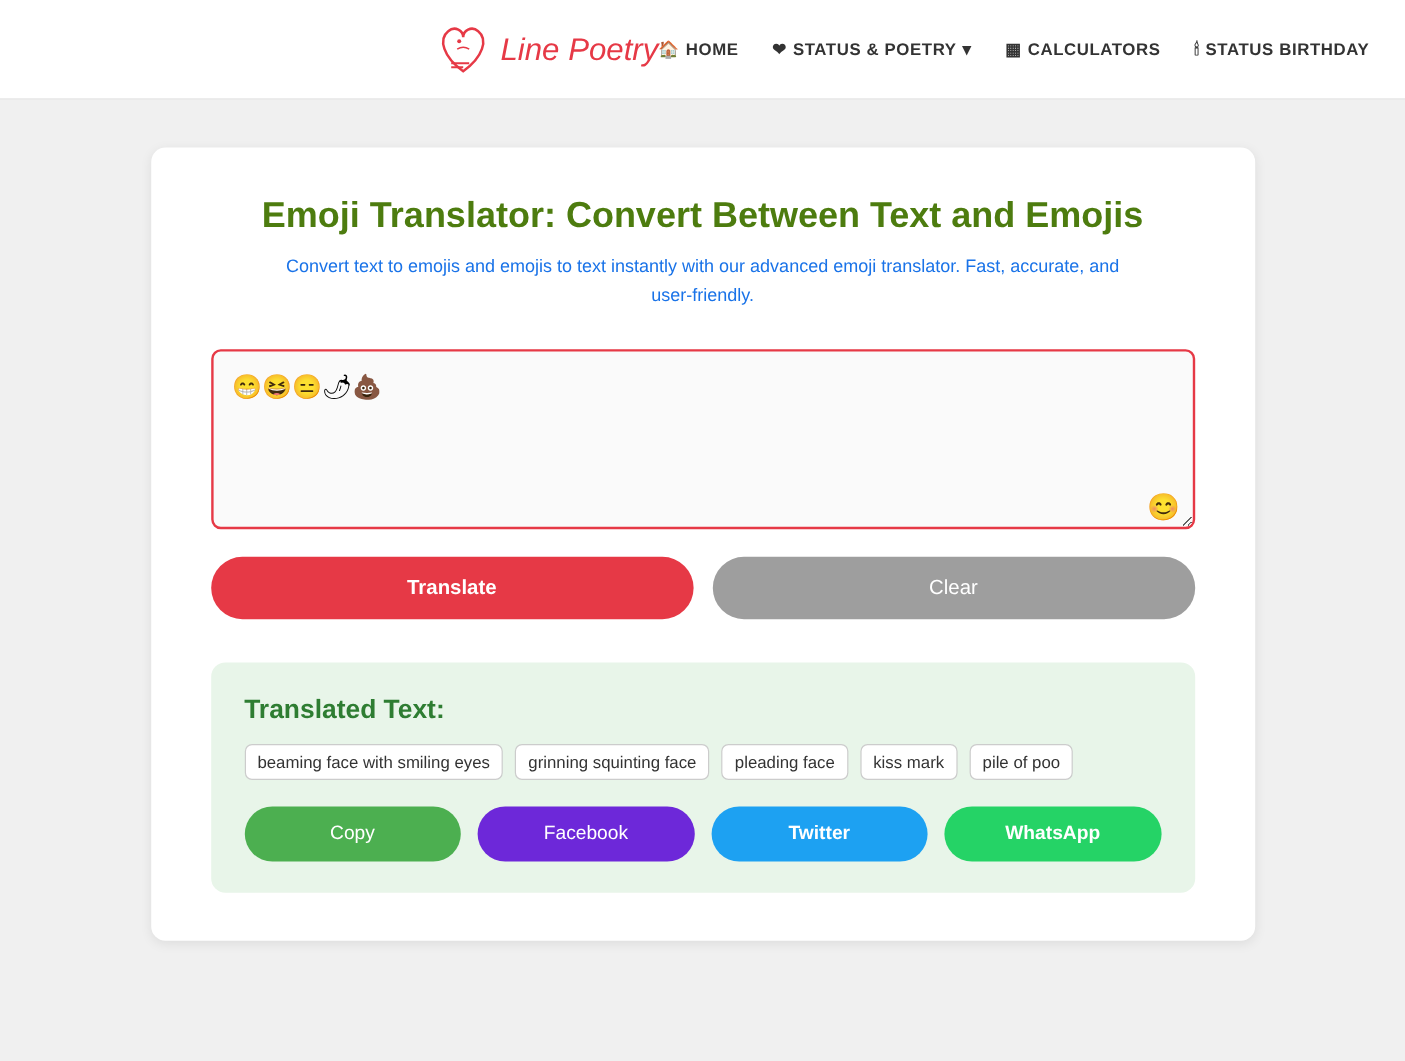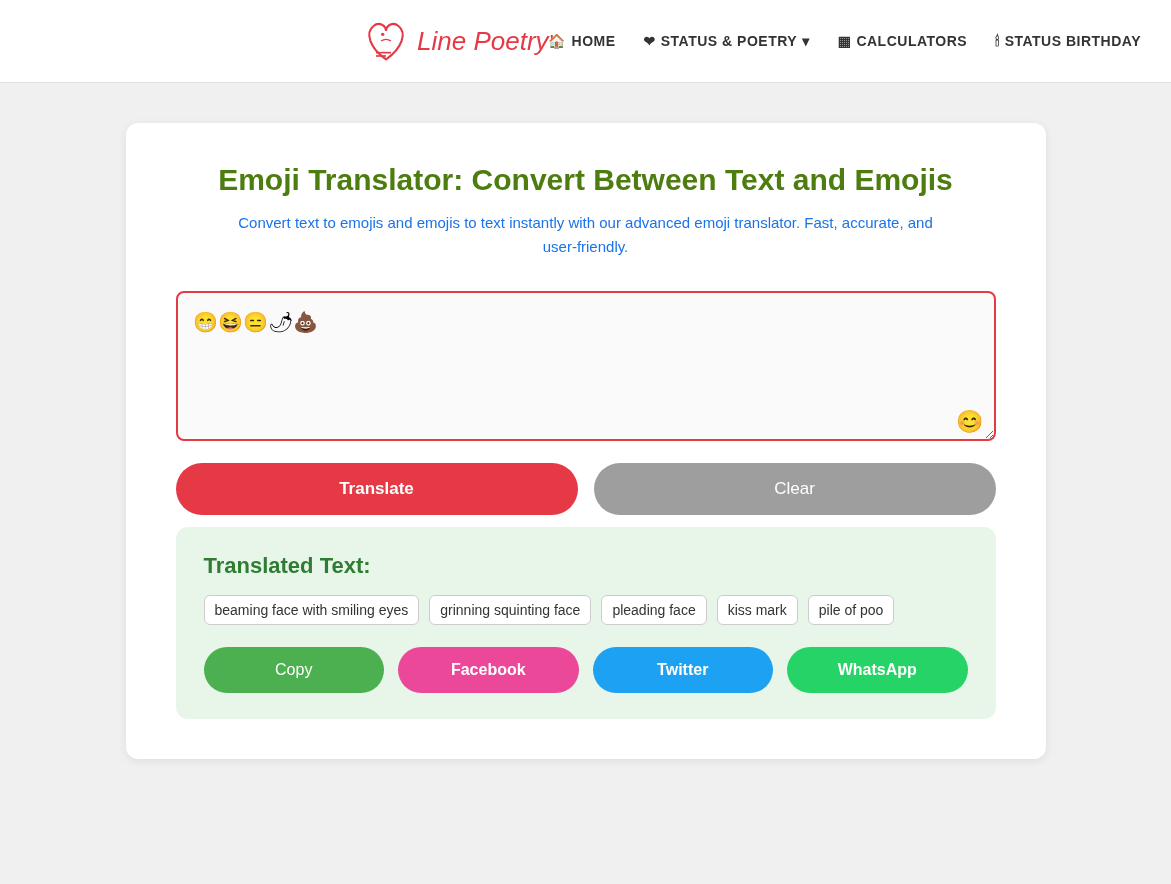--- a/index.html
+++ b/index.html
@@ -107,21 +107,21 @@
       right: 12px;
       font-size: 22px;
       cursor: pointer;
       color: #f4c430;
     }
 
     
     .buttons-row {
       display: flex;
       gap: 16px;
-      margin-bottom: 12px;
+      margin-bottom: 36px;
     }
     .btn-translate {
       flex: 1;
       background: #e63946;
       color: #fff;
       border: none;
       border-radius: 30px;
       padding: 16px 0;
       font-size: 17px;
       font-weight: 600;
@@ -179,27 +179,27 @@
       border: none;
       border-radius: 30px;
       padding: 14px 40px;
       font-size: 16px;
       font-weight: 400;
       cursor: pointer;
       flex: 1;
       min-width: 120px;
     }
     .btn-facebook {
-      background: #ec4899;
+      background: #6d28d9;
       color: #fff;
       border: none;
       border-radius: 30px;
       padding: 14px 40px;
       font-size: 16px;
-      font-weight: 700;
+      font-weight: 400;
       cursor: pointer;
       flex: 1;
       min-width: 120px;
     }
     .btn-twitter {
       background: #1da1f2;
       color: #fff;
       border: none;
       border-radius: 30px;
       padding: 14px 40px;

